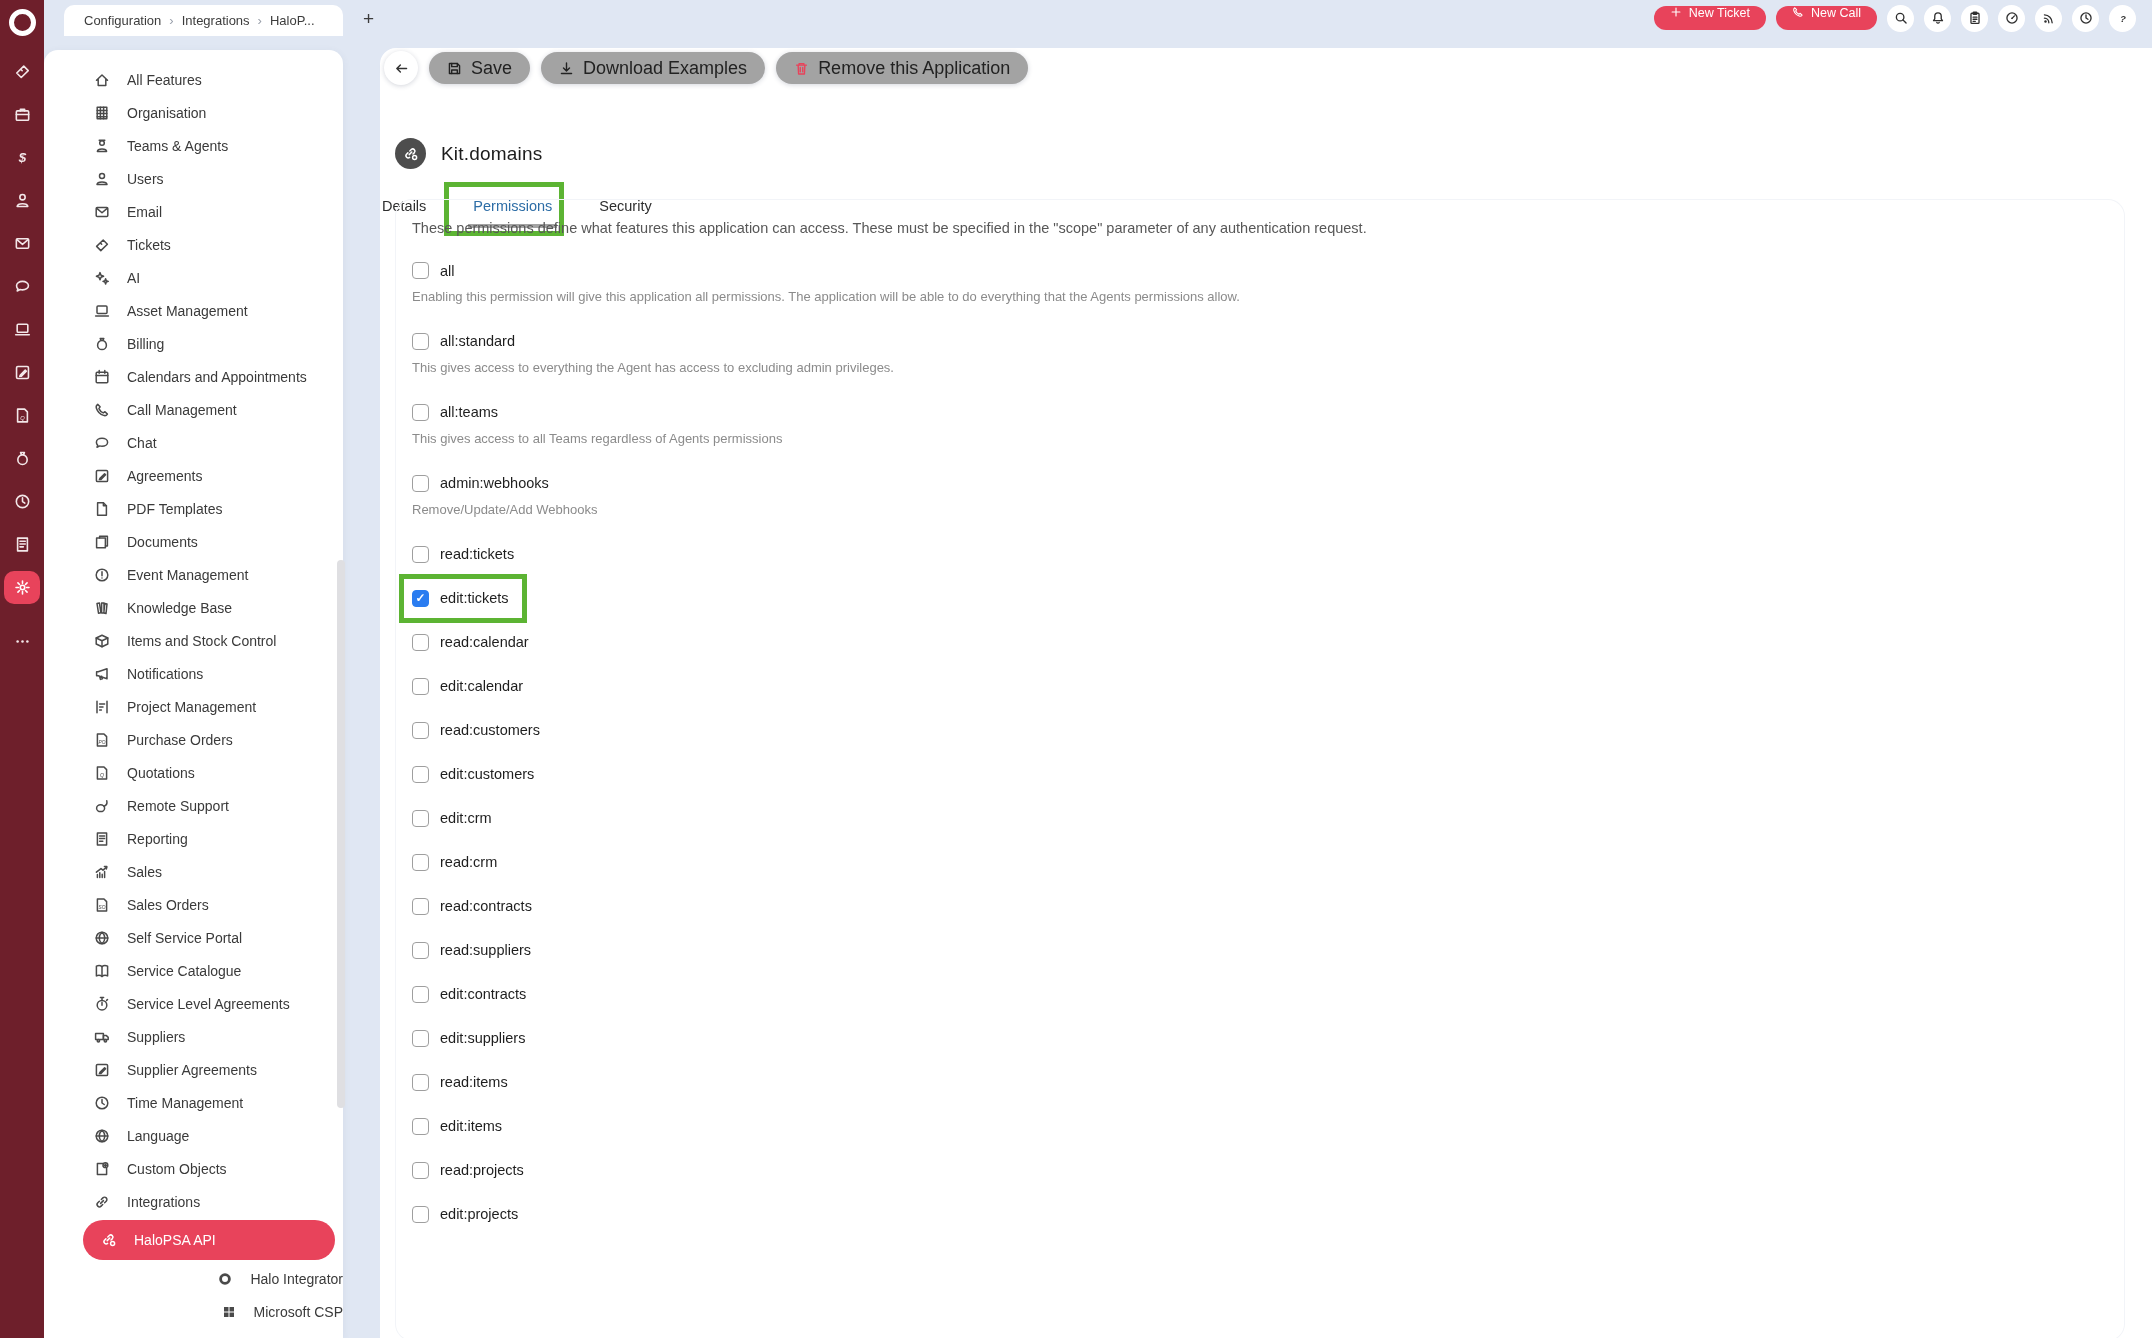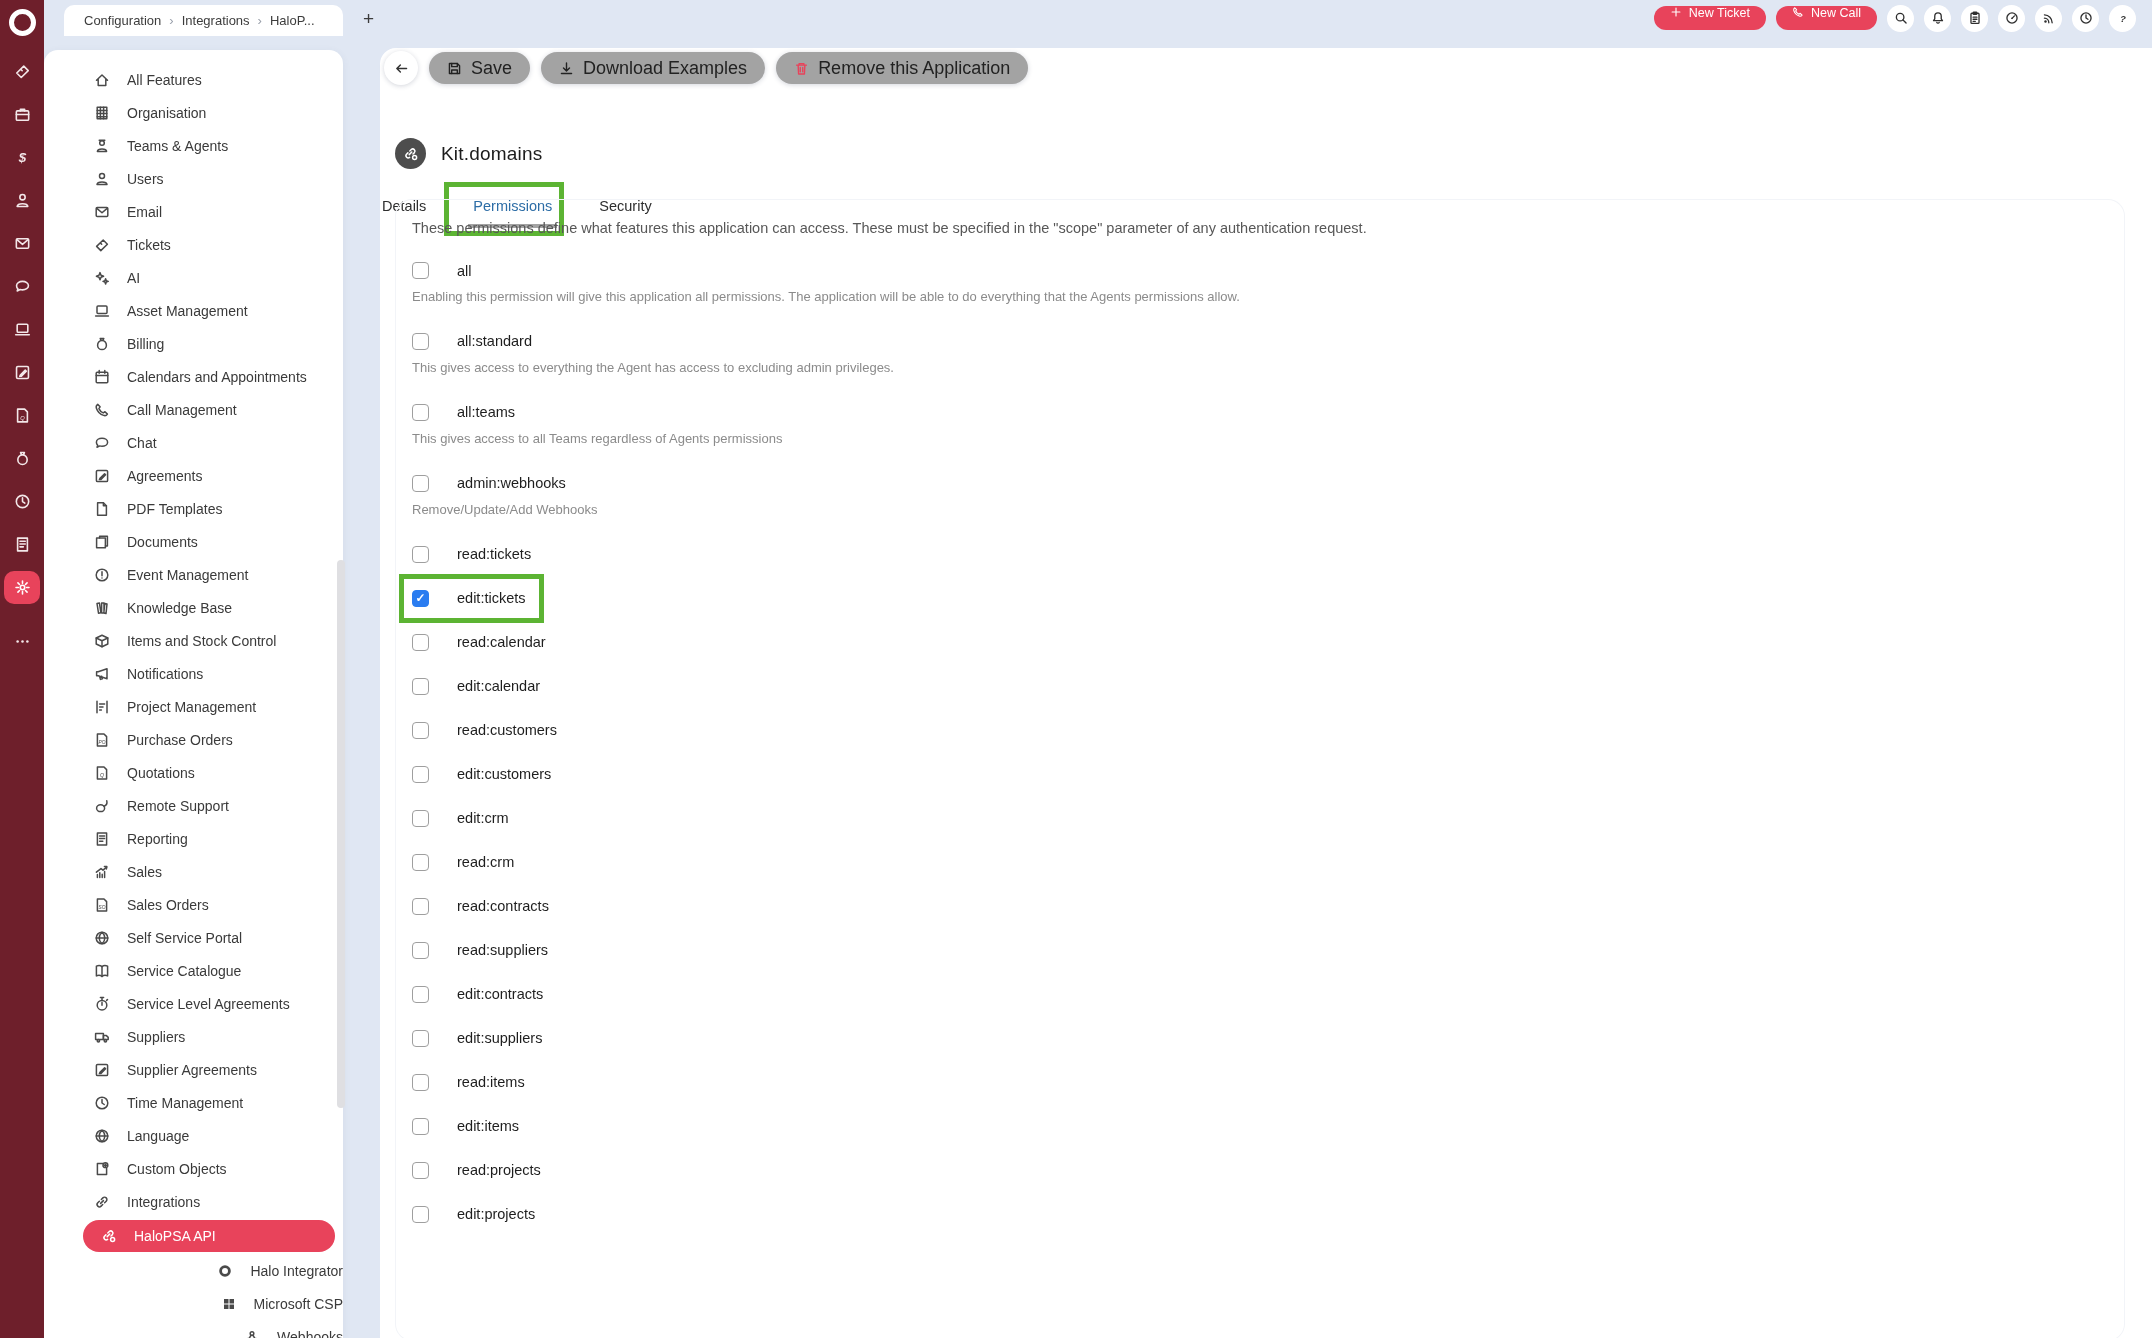--- a/index.html
+++ b/index.html
@@ -40,21 +40,21 @@
   .circle-btn .ic { width:14px; height:14px; }
 
   
   .sidebar { position:absolute; left:44px; top:50px; width:299px; height:1288px; background:#fff;
     border-radius:14px 14px 0 0; padding-top:13px; box-sizing:border-box; overflow:hidden; z-index:2;
     box-shadow:0 2px 8px rgba(60,70,100,.07); }
   .side-item { height:33px; display:flex; align-items:center; padding-left:50px; gap:17px;
     font-size:14px; color:#3a3a3a; cursor:pointer; white-space:nowrap; }
   .side-item .ic { width:16px; height:16px; color:#4a4a4a; }
   .side-item.sub { padding-left:96px;justify-content:flex-end; }
-  .side-item.active { background:#e8435b; color:#fff; height:32px; border-radius:20px;
+  .side-item.active { background:#e8435b; color:#fff; height:40px; border-radius:20px;
     margin:2px 8px 2px 39px; padding-left:18px; }
   .side-item.active .ic { color:#fff; }
   .scroll-thumb { position:absolute; left:337px; top:560px; width:8px; height:548px;
     background:#dfdfe2; border-radius:4px; z-index:3; }
 
   
   .main { position:absolute; left:380px; top:48px; right:0; bottom:0; background:#fff;
     border-radius:16px 0 0 0; z-index:1; }
   .toolbar { position:absolute; left:4px; top:3px; display:flex; align-items:center; gap:11px; }
   .btn-circle { width:34px; height:34px; border:none; border-radius:50%; background:#fff; color:#333;
@@ -75,21 +75,21 @@
   .tab { font-size:14.5px; color:#2e2e2e; padding:4px 2px 10px 2px; position:relative; cursor:pointer; }
   .tab.active { color:#2d6da6; border-bottom:4px solid #a3a3a3; padding-left:5px; padding-right:5px; }
   .tab.annotated::after { content:""; position:absolute; left:-24px; right:-7px; top:-12px; bottom:-12px;
     border:5px solid #5cb433; pointer-events:none; }
 
   .content-panel { position:absolute; left:16px; top:152px; right:28px; height:1140px;
     border-radius:16px; box-shadow:0 0 0 1px #f2f4f8; }
   .content { position:absolute; left:32px; top:172px; right:60px; }
   .perm-intro { font-size:14.5px; color:#575757; margin-bottom:26px; }
   .perm-item { margin-bottom:27px; }
-  .perm-row { display:flex; align-items:center; gap:28px; position:relative; width:max-content; }
+  .perm-row { display:flex; align-items:center; gap:11px; position:relative; width:max-content; }
   .checkbox { width:17px; height:17px; box-sizing:border-box; border:1.5px solid #9f9f9f;
     border-radius:4px; background:#fff; position:relative; cursor:pointer; }
   .perm-item.checked .checkbox { background:#2a7cf0; border-color:#2a7cf0; }
   .perm-item.checked .checkbox::after { content:"✓"; position:absolute; left:2.5px; top:0px;
     color:#fff; font-size:12px; font-weight:bold; line-height:14px; }
   .perm-label { font-size:14.5px; color:#1e1e1e; }
   .perm-desc { font-size:13px; color:#8b8b8b; margin-top:10px; line-height:1.3; }
   .perm-item.annotated .perm-row::after { content:""; position:absolute; left:-13px; right:-18px;
     top:-16px; bottom:-16px; border:5px solid #5cb433; pointer-events:none; }
 </style>

